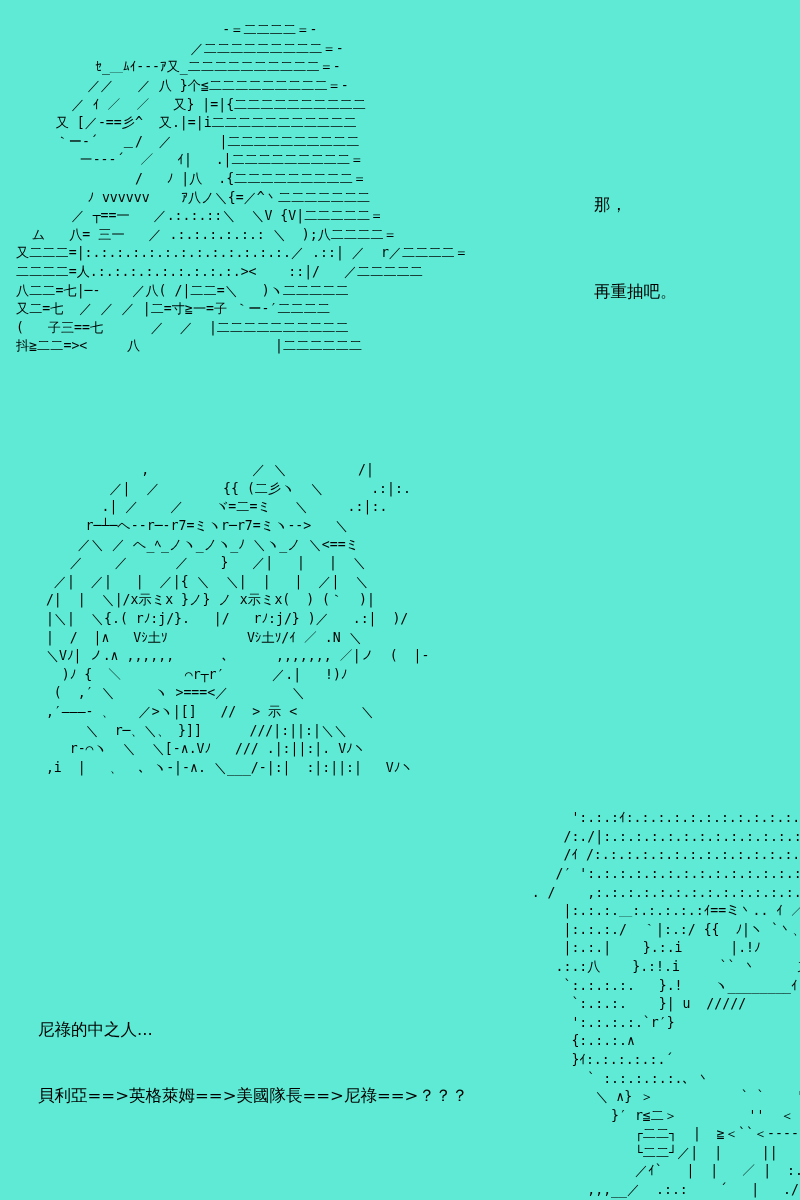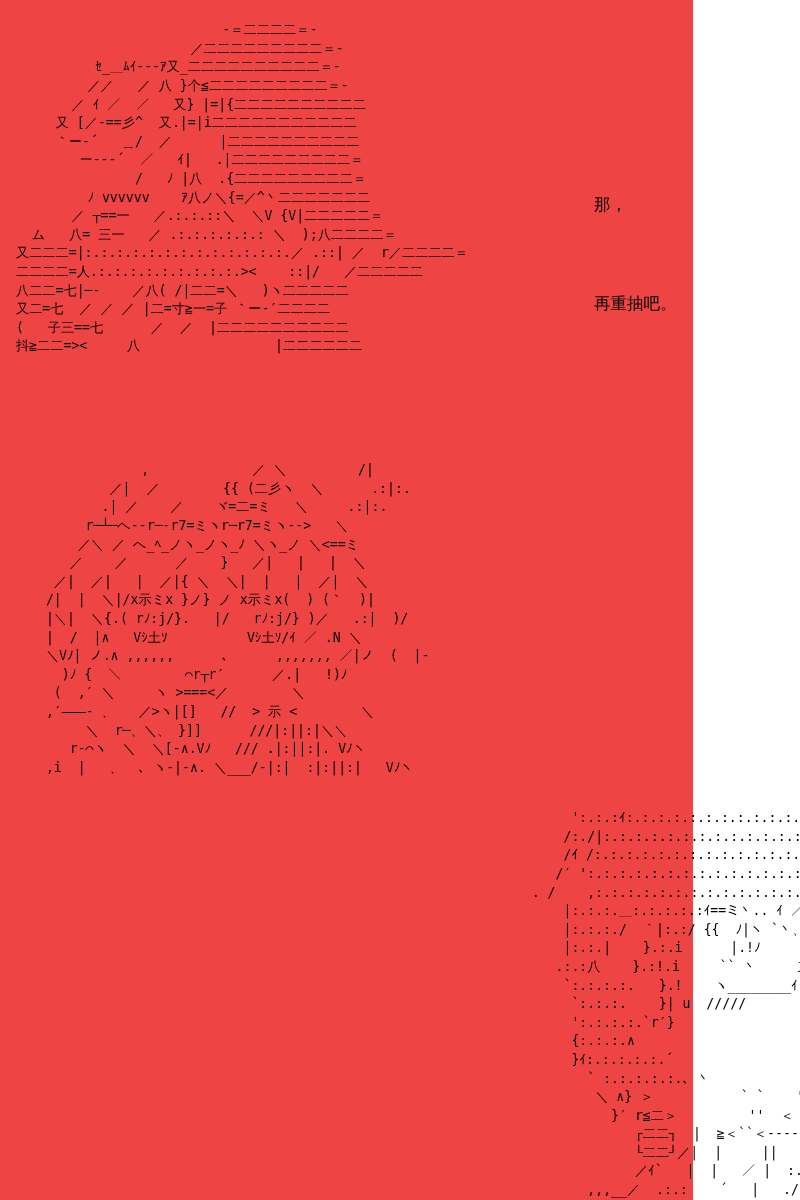--- a/index.html
+++ b/index.html
@@ -11,23 +11,23 @@
   body {
     width: 800px;
     height: 1200px;
     position: relative;
     overflow: hidden;
     font-family: "DejaVu Sans", "Liberation Sans", sans-serif;
     color: #000000;
   }
   .page {
     position: relative;
-    width: 693px;
+    width: 800px;
     height: 1200px;
-    background: #ef4444;
+    background: #5eead4;
   }
   
   .aa {
     position: absolute;
     white-space: pre;
     font-family: "DejaVu Sans Mono", "Liberation Mono", monospace;
     color: #000000;
     letter-spacing: 0;
     -webkit-font-smoothing: none;
     text-rendering: optimizeSpeed;
@@ -57,21 +57,21 @@
     font-size: 16.5px;
     line-height: 21px;
     color: #000000;
     white-space: pre;
   }
   #dlg-top {
     left: 594px;
     top: 152px;
   }
   #dlg-top .l2 {
-    margin-top: 36px;
+    margin-top: 24px;
   }
   #dlg-mid {
     left: 508px;
     top: 634px;
   }
   #dlg-bottom {
     left: 38px;
     top: 975px;
     line-height: 22px;
   }
@@ -142,14 +142,18 @@
             ` :.:.:.:.:.､ 丶
              ＼ ∧} ＞           ` `    '' ＜
                }′ r≦二＞         ''  ＜
                   ┌二二┐  |  ≧＜``＜-----ミ､
                   └二二┘／|  |     ||    :.:.:.
                   ／ｲ`   |  |   ／ |  :.:.:
             ,,,__／  .:.:    ´   |   ./    ＼
         ─'' '' ｀  .:.:.:.:.:.:.:.   |  /       ＼
         :.:.:.:./.:.:.:.:.:.:.:.:.:.:. |／          ＼</pre>
 
+  <div class="dlg" id="dlg-bottom">
+    <span class="line">尼祿的中之人...</span>
+    <span class="line">貝利亞==&gt;英格萊姆==&gt;美國隊長==&gt;尼祿==&gt;？？？</span>
+  </div>
 
 </div>
 
 </body></html>

